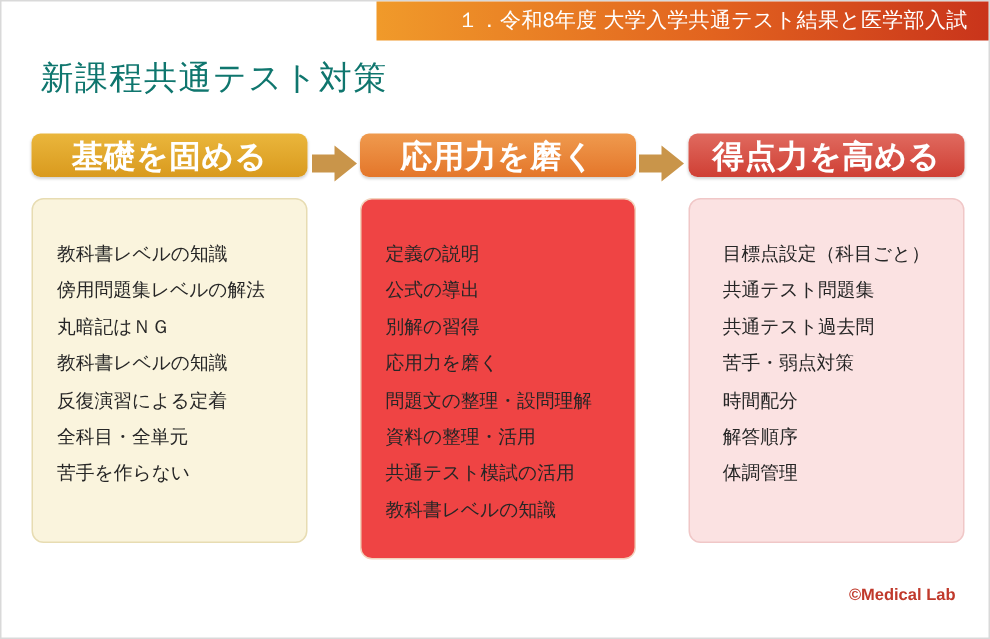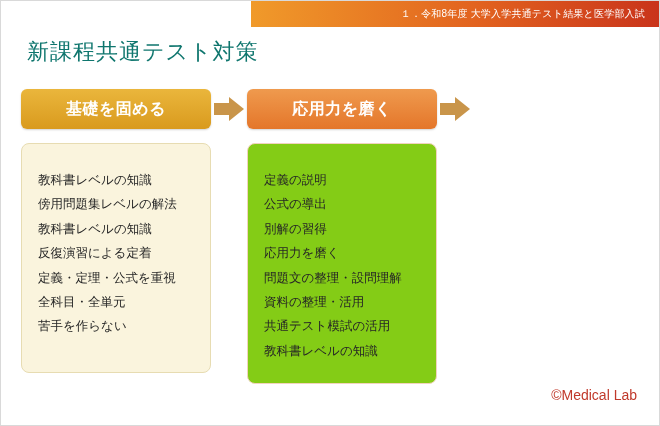--- a/index.html
+++ b/index.html
@@ -30,21 +30,21 @@
     height: 26px;
     background: linear-gradient(to right, #f09a2a 0%, #e2631f 55%, #c9341b 100%);
     display: flex;
     align-items: center;
     justify-content: flex-end;
     padding-right: 14px;
     box-sizing: border-box;
   }
   .header-ribbon-text {
     color: #ffffff;
-    font-size: 10px;
+    font-size: 14px;
     letter-spacing: 0.2px;
     white-space: nowrap;
     text-align: right;
   }
   
   .slide-title {
     position: absolute;
     top: 36px;
     left: 26px;
     font-size: 22px;
@@ -60,45 +60,45 @@
     width: 622px;
     display: flex;
     align-items: flex-start;
   }
   .column {
     width: 190px;
     display: flex;
     flex-direction: column;
   }
   .col-head {
-    height: 40px;
+    height: 29px;
     border-radius: 6px;
     display: flex;
     align-items: center;
     justify-content: center;
     color: #ffffff;
-    font-size: 16px;
+    font-size: 21px;
     font-weight: bold;
     letter-spacing: 0.5px;
     box-shadow: 0 1px 2px rgba(0,0,0,0.18);
     text-align: center;
   }
   .col-head.c1 { background: linear-gradient(to bottom, #eab63c 0%, #d99a1e 100%); }
   .col-head.c2 { background: linear-gradient(to bottom, #ef9a4e 0%, #e4762a 100%); }
   .col-head.c3 { background: linear-gradient(to bottom, #e06a5f 0%, #cf3f34 100%); }
 
   .col-body {
     margin-top: 14px;
     border-radius: 8px;
     padding: 24px 8px 20px 16px;
     box-sizing: border-box;
     min-height: 230px;
   }
   .col-body.c1 { background: #faf4dd; border: 1px solid #e7dcb2; }
-  .col-body.c2 { background: #84cc16; border: 1px solid #f2d3be; }
+  .col-body.c2 { background: #ef4444; border: 1px solid #f2d3be; }
   .col-body.c3 { background: #fbe2e2; border: 1px solid #f0c7c7; }
 
   .col-body.c3 { padding-left: 22px; }
 
   .item {
     font-size: 12.5px;
     color: #262626;
     line-height: 1.95;
     white-space: nowrap;
   }
@@ -131,46 +131,46 @@
     height: 0;
     border-top: 12px solid transparent;
     border-bottom: 12px solid transparent;
     border-left: 15px solid #c9954a;
   }
   
   .credit {
     position: absolute;
     right: 22px;
     bottom: 22px;
-    font-size: 14px;
+    font-size: 11px;
     color: #c0392b;
-    font-weight: normal;
+    font-weight: bold;
   }
 </style>
 </head>
 <body>
 
 <div class="slide">
 
   <div class="header-ribbon">
     <span class="header-ribbon-text">１．令和8年度  大学入学共通テスト結果と医学部入試</span>
   </div>
 
   <div class="slide-title">新課程共通テスト対策</div>
 
   <div class="columns">
 
     <div class="column">
       <div class="col-head c1">基礎を固める</div>
       <div class="col-body c1">
         <div class="item">教科書レベルの知識</div>
         <div class="item">傍用問題集レベルの解法</div>
+        <div class="item">丸暗記はＮＧ</div>
         <div class="item">教科書レベルの知識</div>
         <div class="item">反復演習による定着</div>
-        <div class="item">定義・定理・公式を重視</div>
         <div class="item">全科目・全単元</div>
         <div class="item">苦手を作らない</div>
       </div>
     </div>
 
     <div class="arrow-wrap">
       <div class="arrow">
         <div class="shaft"></div>
         <div class="head"></div>
       </div>
@@ -190,18 +190,30 @@
       </div>
     </div>
 
     <div class="arrow-wrap">
       <div class="arrow">
         <div class="shaft"></div>
         <div class="head"></div>
       </div>
     </div>
 
+    <div class="column">
+      <div class="col-head c3">得点力を高める</div>
+      <div class="col-body c3">
+        <div class="item">目標点設定（科目ごと）</div>
+        <div class="item">共通テスト問題集</div>
+        <div class="item">共通テスト過去問</div>
+        <div class="item">苦手・弱点対策</div>
+        <div class="item">時間配分</div>
+        <div class="item">解答順序</div>
+        <div class="item">体調管理</div>
+      </div>
+    </div>
 
   </div>
 
   <div class="credit">©Medical Lab</div>
 
 </div>
 
 </body></html>

